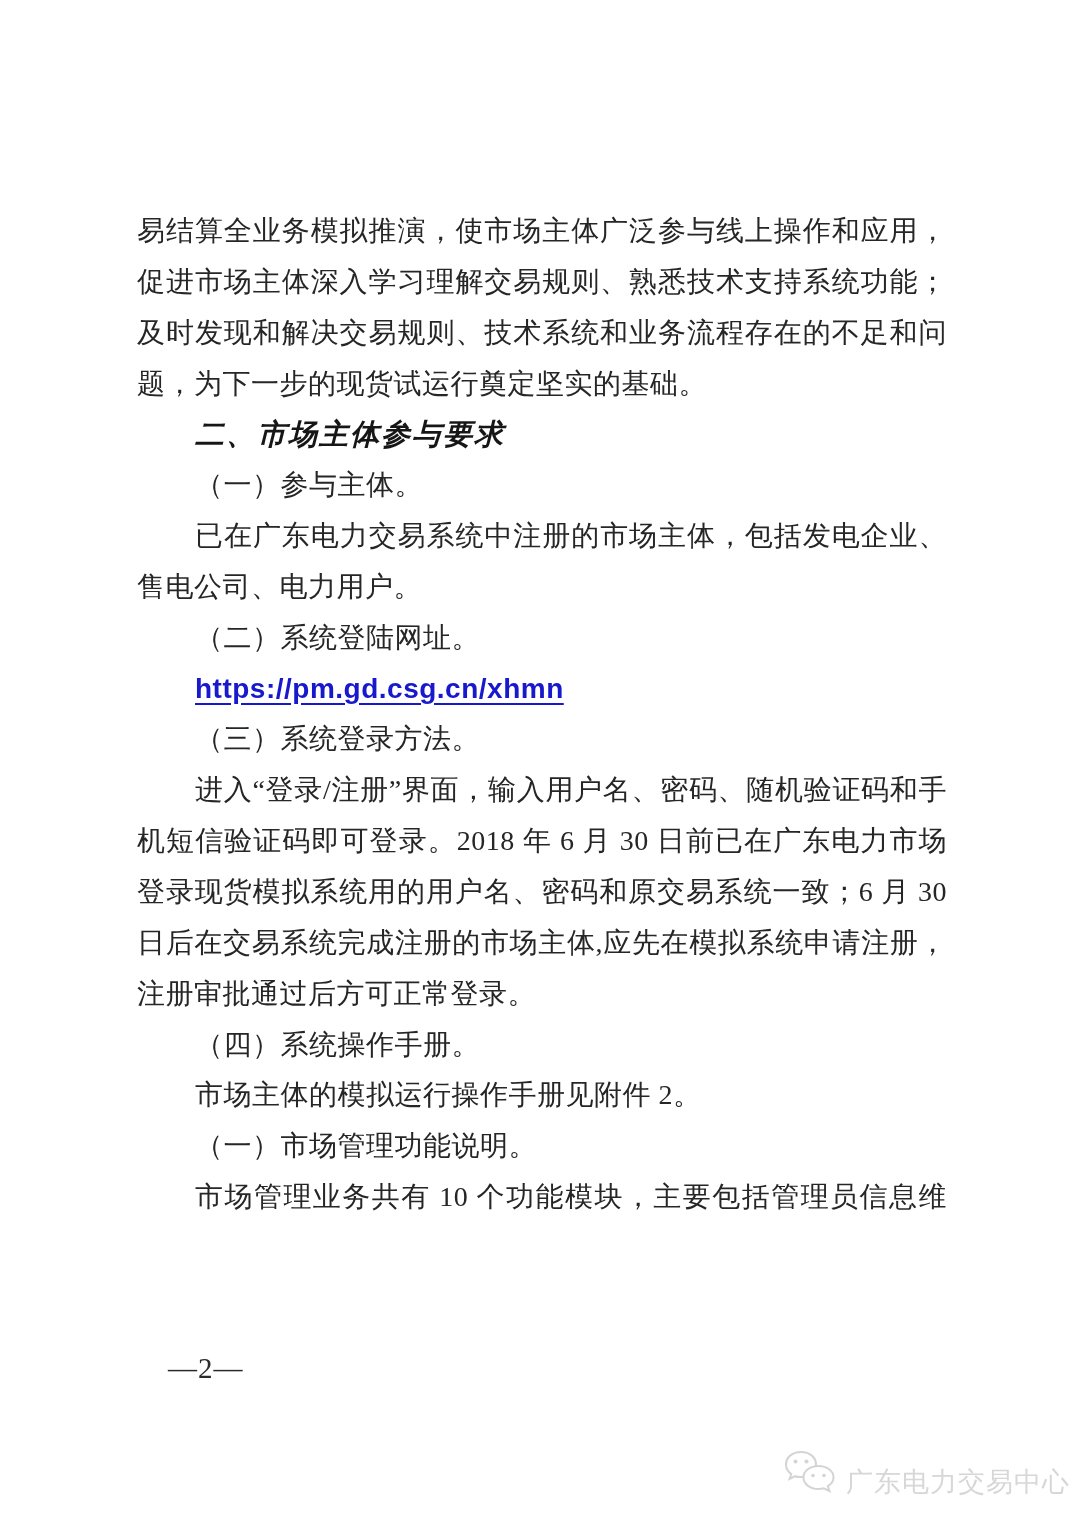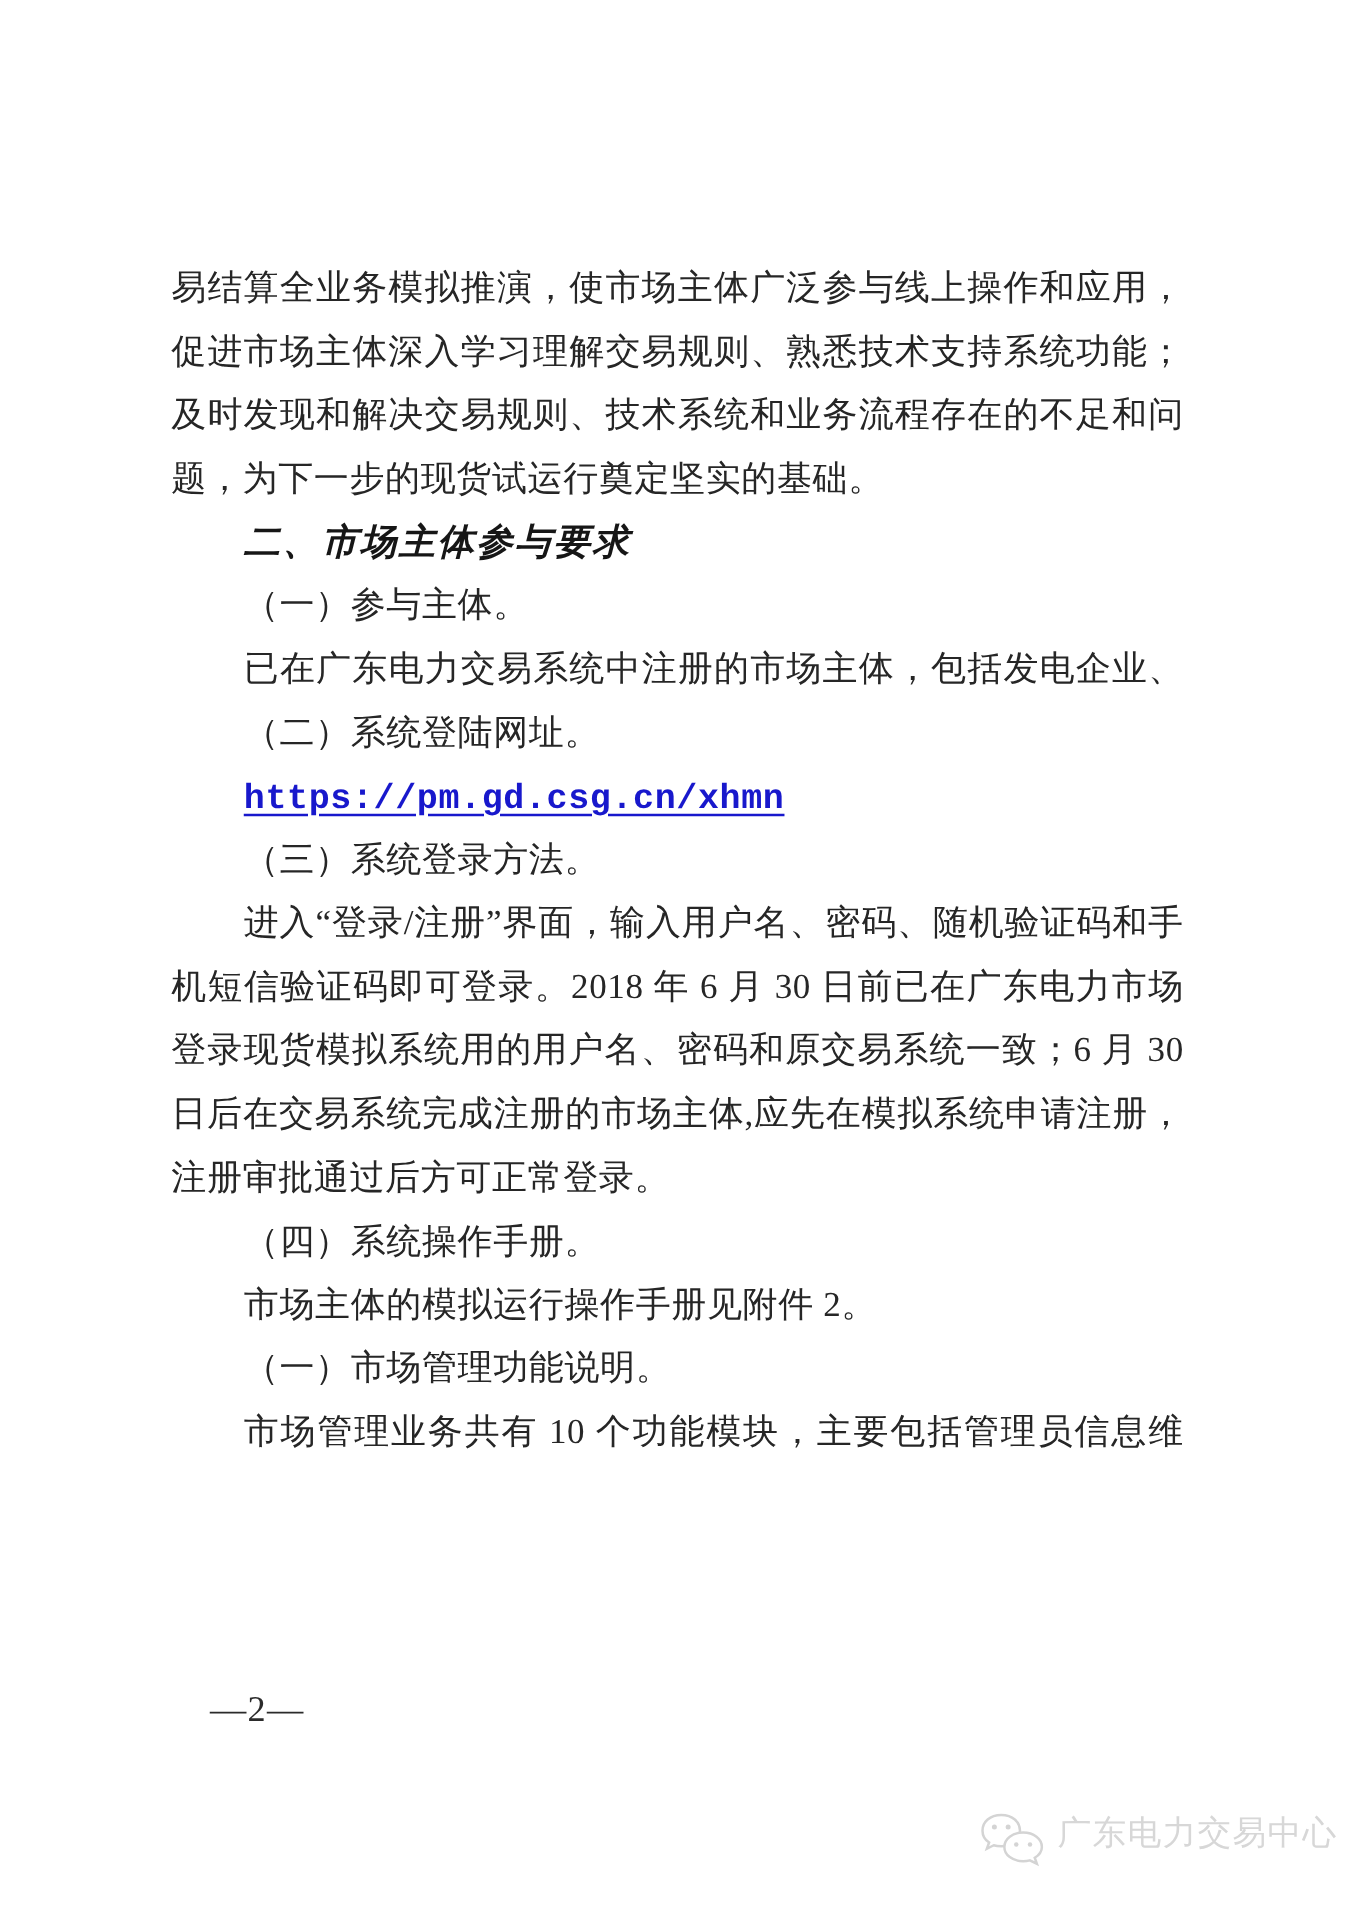--- a/index.html
+++ b/index.html
@@ -34,33 +34,33 @@
     font-weight:bold;font-size:29px;color:var(--heading);
     letter-spacing:2px;
     font-style:italic;
   }
   .doc-link{
     color:var(--link);
     font-weight:bold;
     font-size:28px;
     text-decoration:underline;
     text-underline-offset:5px;
-    font-family:Liberation Mono, monospace;
+    font-family:Liberation Sans, sans-serif;
     letter-spacing:0.5px;
     cursor:pointer;
   }
   .page-number{
     position:absolute;left:168px;top:1352px;
     font-size:29px;color:var(--pagenum);
     font-family:"Liberation Serif","DejaVu Serif",serif;
     letter-spacing:1px;
   }
   .footer{
     position:absolute;left:783px;top:1448px;
-    display:flex;align-items:flex-start;gap:9px;
+    display:flex;align-items:flex-end;gap:9px;
   }
   .footer .brand{
     font-family:"Liberation Sans","DejaVu Sans",sans-serif;
     font-size:27px;letter-spacing:1px;
     color:var(--watermark);
     text-shadow:0 1px 0 #ffffff;
     white-space:nowrap;
   }
   .wicon{display:inline-block;width:54px;height:52px;}
 </style>
@@ -70,20 +70,21 @@
 <div class="page">
 
   <div class="content" id="lines-container">
       <div class="line fill">易结算全业务模拟推演，使市场主体广泛参与线上操作和应用，</div>
       <div class="line fill">促进市场主体深入学习理解交易规则、熟悉技术支持系统功能；</div>
       <div class="line fill">及时发现和解决交易规则、技术系统和业务流程存在的不足和问</div>
       <div class="line">题，为下一步的现货试运行奠定坚实的基础。</div>
       <div class="line indent heading">二、市场主体参与要求</div>
       <div class="line indent">（一）参与主体。</div>
       <div class="line indent fill">已在广东电力交易系统中注册的市场主体，包括发电企业、</div>
+      <div class="line">售电公司、电力用户。</div>
       <div class="line indent">（二）系统登陆网址。</div>
       <div class="line indent"><a class="doc-link">https://pm.gd.csg.cn/xhmn</a></div>
       <div class="line indent">（三）系统登录方法。</div>
       <div class="line indent fill">进入“登录/注册”界面，输入用户名、密码、随机验证码和手</div>
       <div class="line fill">机短信验证码即可登录。2018 年 6 月 30 日前已在广东电力市场</div>
       <div class="line fill">登录现货模拟系统用的用户名、密码和原交易系统一致；6 月 30</div>
       <div class="line fill">日后在交易系统完成注册的市场主体,应先在模拟系统申请注册，</div>
       <div class="line">注册审批通过后方可正常登录。</div>
       <div class="line indent">（四）系统操作手册。</div>
       <div class="line indent">市场主体的模拟运行操作手册见附件 2。</div>

